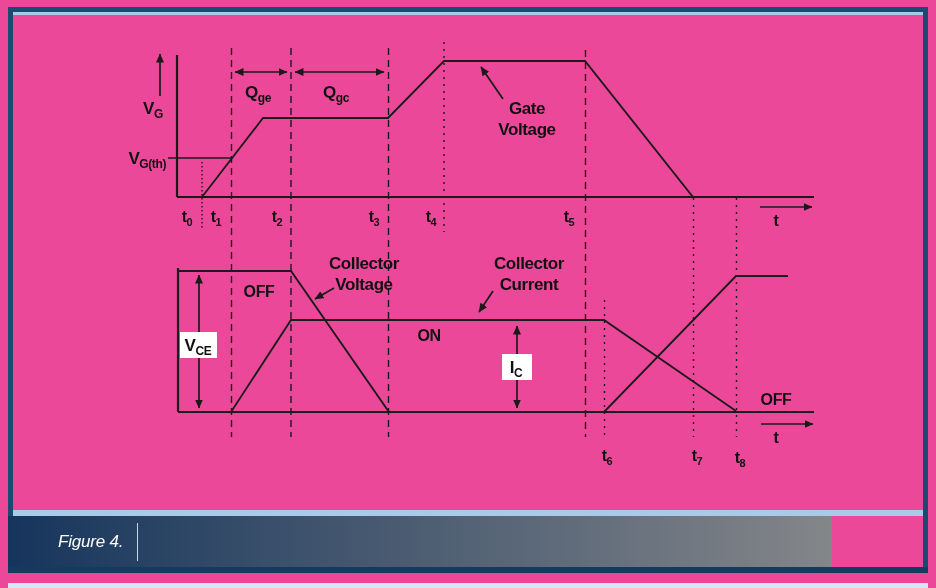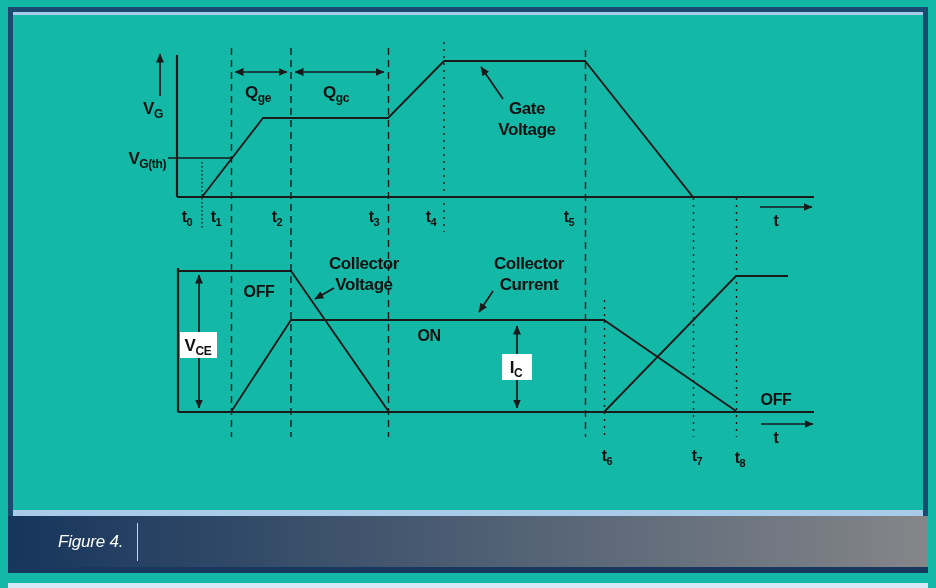--- a/index.html
+++ b/index.html
@@ -1,17 +1,17 @@
 <!DOCTYPE html>
 <html><head>
 <meta charset="utf-8">
 <style>
   html,body{margin:0;padding:0;}
   body{width:936px;height:588px;background:#ffffff;font-family:"Liberation Sans",sans-serif;position:relative;overflow:hidden;}
-  .page{position:absolute;inset:0;background:#14b8a6;}
+  .page{position:absolute;inset:0;background:#ec4899;}
 
   
   .frame-top{position:absolute;left:8px;top:7px;width:920px;height:5px;}
   .frame-accent{position:absolute;left:13px;top:12px;width:910px;height:3px;}
   .frame-left{position:absolute;left:8px;top:7px;width:5px;height:566px;}
   .frame-right{position:absolute;left:923px;top:7px;width:5px;height:566px;}
 
   
   .diagram{position:absolute;left:0;top:0;width:936px;height:510px;}
   .axis{stroke:#1a1a1a;stroke-width:2.2;fill:none;}
@@ -24,21 +24,21 @@
   .thr{stroke:#1a1a1a;stroke-width:1.6;fill:none;}
   .lbl{font-family:"Liberation Sans",sans-serif;font-weight:bold;font-size:17px;fill:#111;letter-spacing:-0.4px;}
   .lbl .sub{font-size:12px;}
   .tick{font-family:"Liberation Sans",sans-serif;font-weight:bold;font-size:16px;fill:#111;letter-spacing:-0.4px;}
   .tick .sub{font-size:11px;}
   .state{font-family:"Liberation Sans",sans-serif;font-weight:bold;font-size:16px;fill:#111;letter-spacing:-0.4px;}
   .mask{fill:#ffffff;}
 
   
   .caption-strip{position:absolute;left:13px;top:510px;width:910px;height:6px;}
-  .caption-bar{position:absolute;left:8px;top:516px;width:920px;height:51px;display:flex;align-items:center;color:#ffffff;}
+  .caption-bar{position:absolute;left:8px;top:516px;width:824px;height:51px;display:flex;align-items:center;color:#ffffff;}
   .caption-bar-edge{position:absolute;left:8px;top:567px;width:920px;height:6px;}
   .fig-label{font-style:italic;font-weight:400;font-size:17px;margin-left:50px;white-space:nowrap;letter-spacing:-0.2px;}
   .cap-divider{width:1px;height:38px;background:#c3d6e8;margin:0 17px 0 14px;}
   .fig-title{font-style:italic;font-weight:bold;font-size:17px;white-space:nowrap;letter-spacing:-0.3px;}
   .bottom-strip{position:absolute;left:8px;top:583px;width:920px;height:5px;}
 </style>
 </head>
 <body>
 
 <div class="page">

